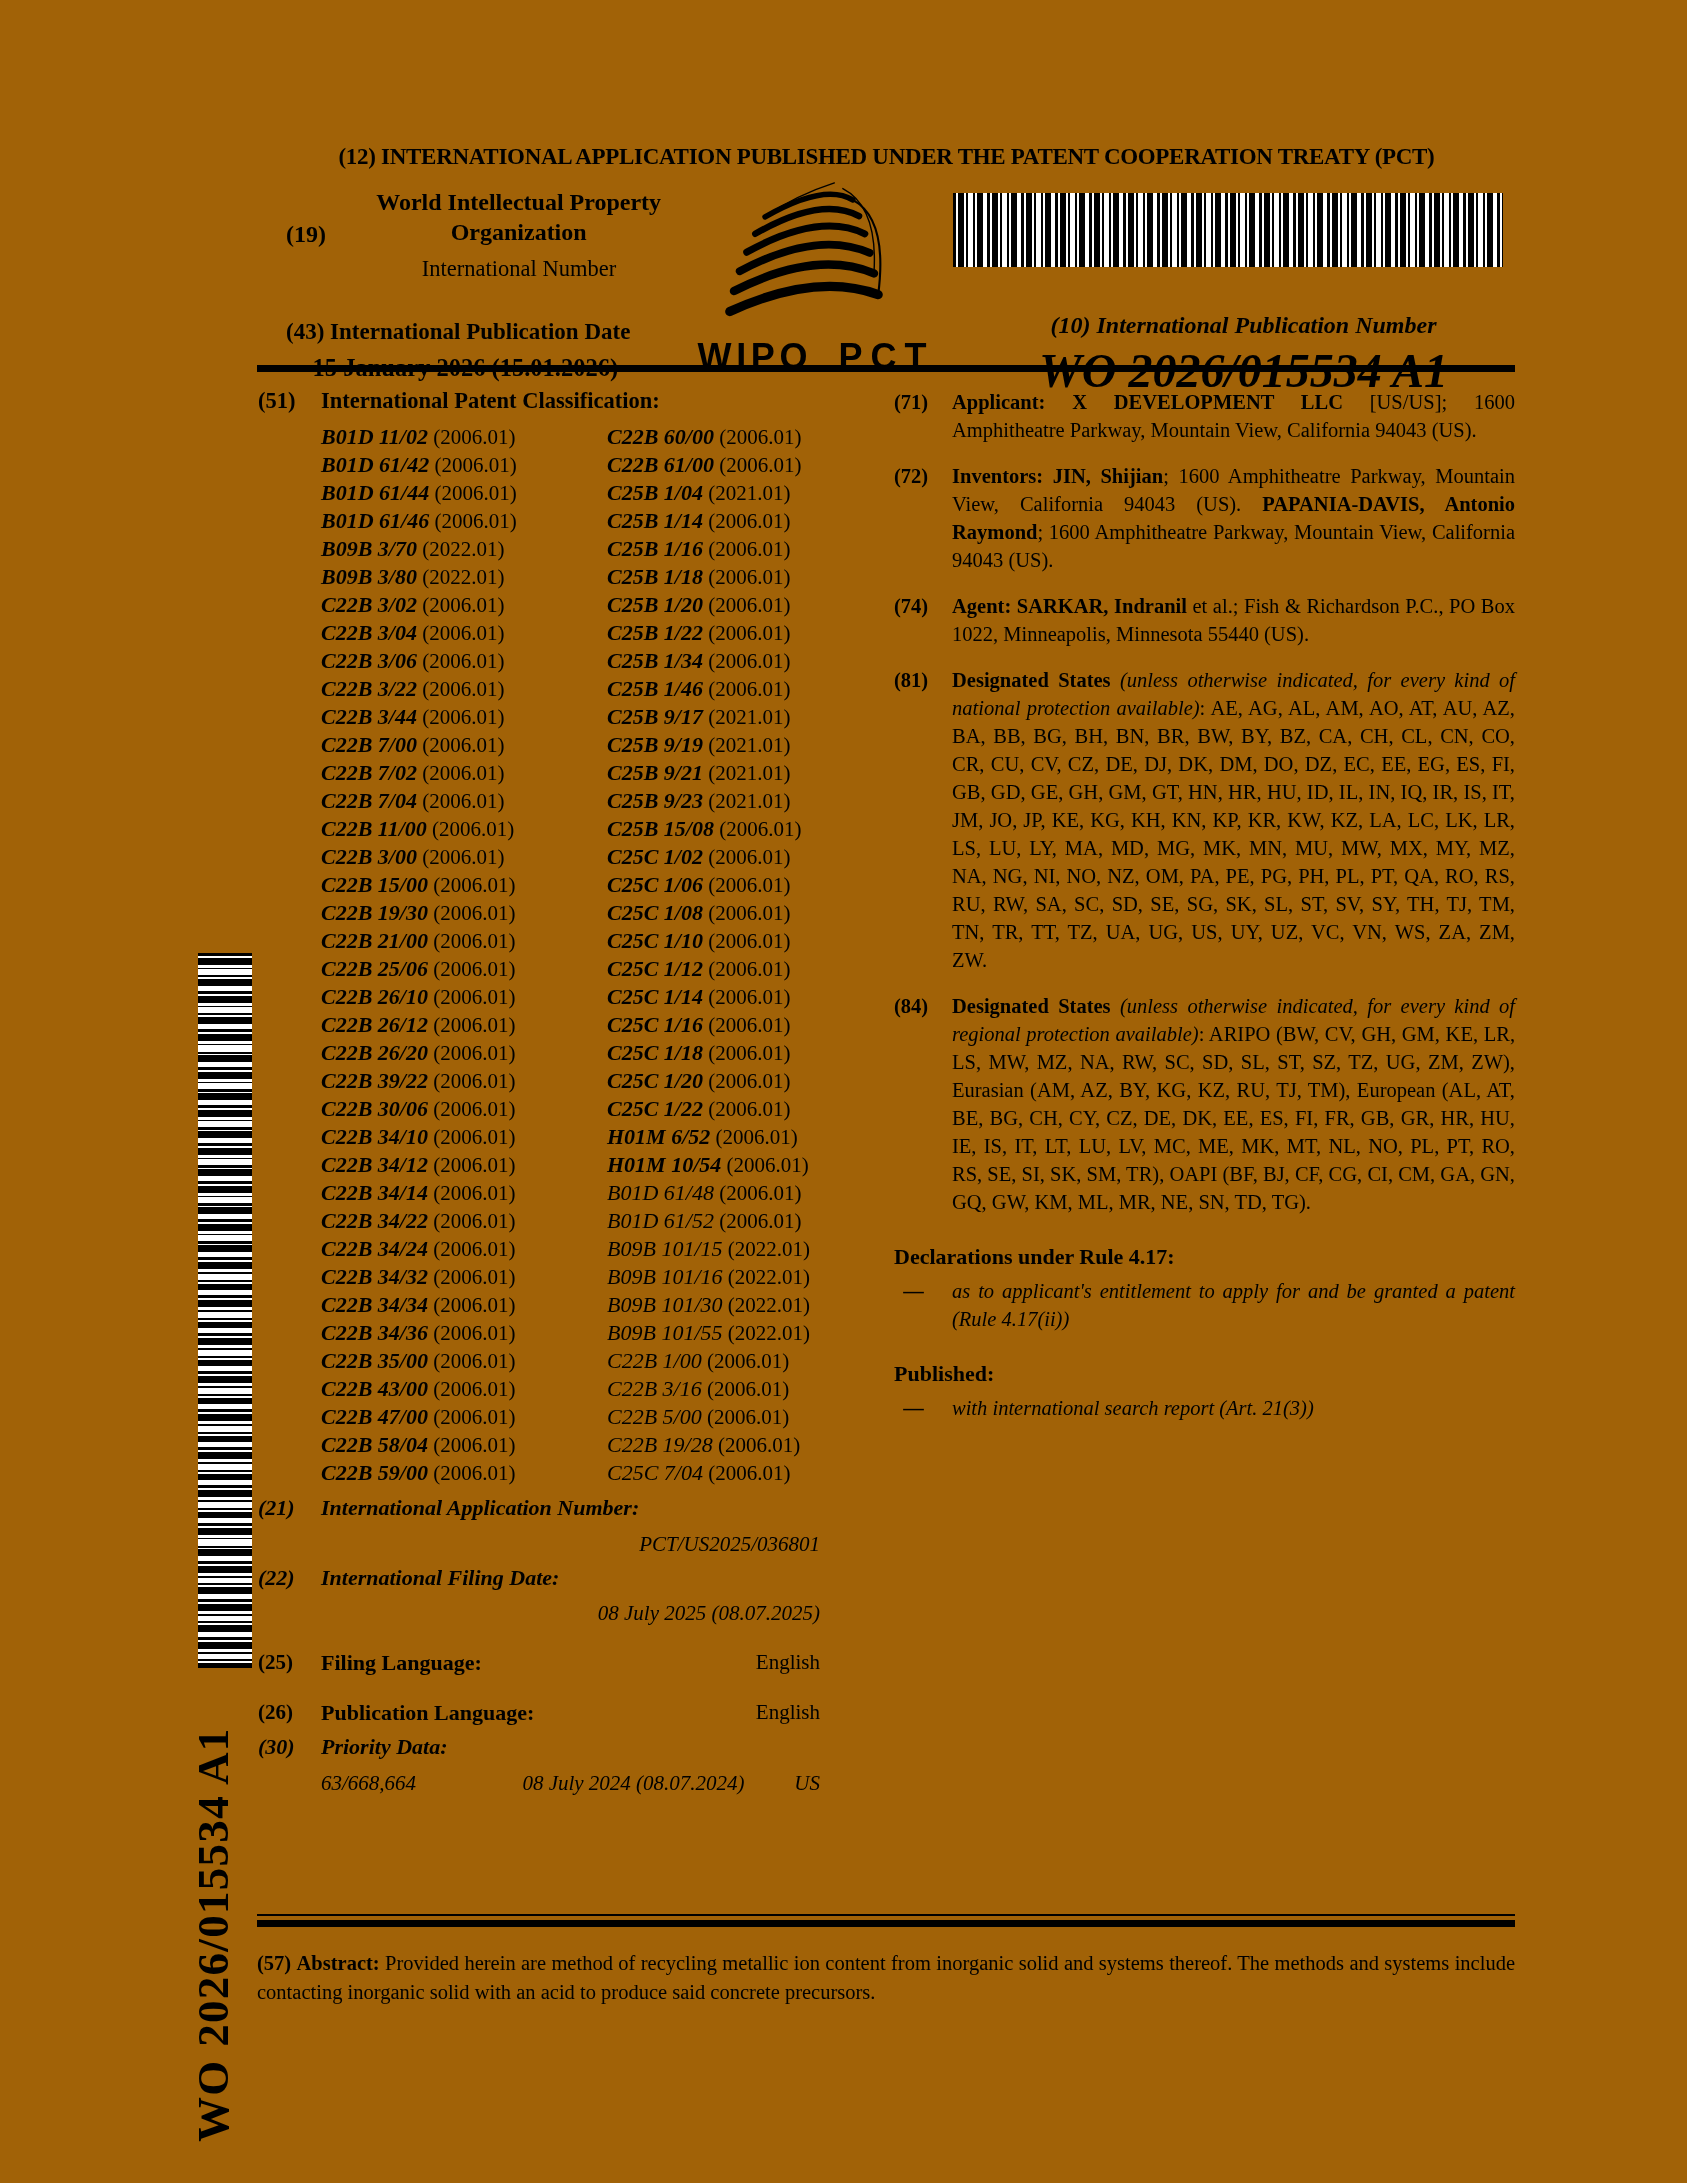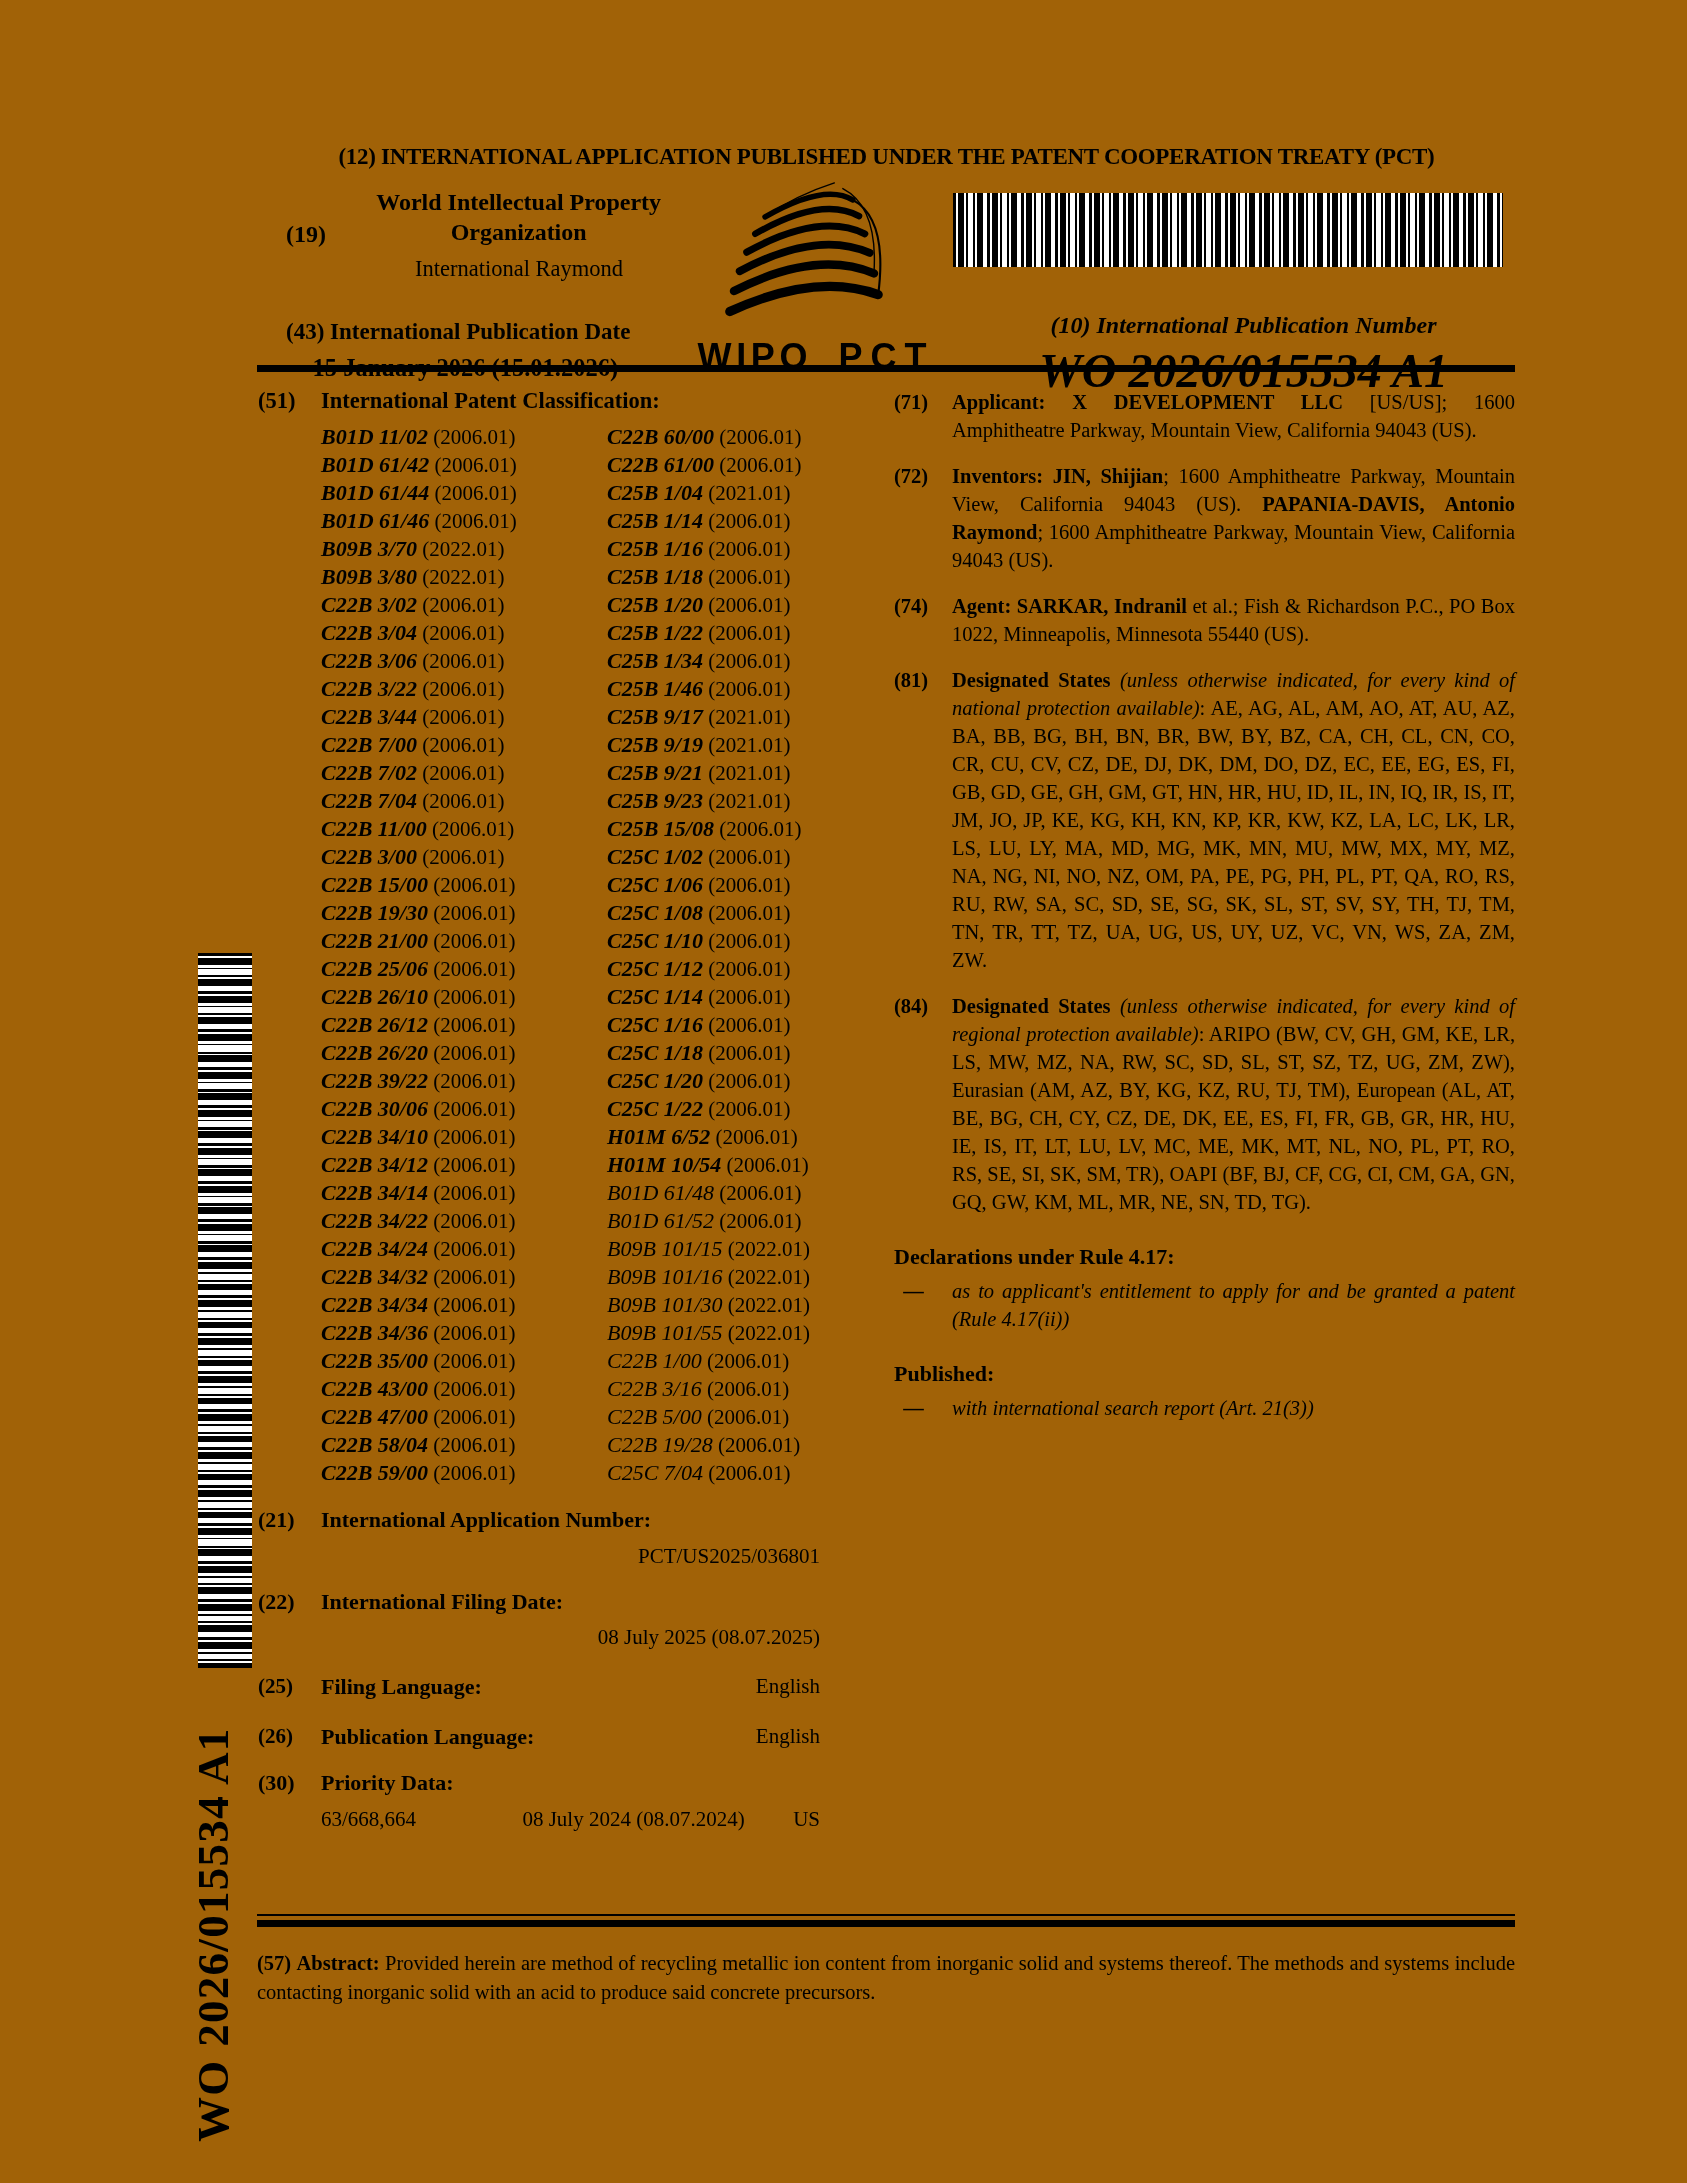--- a/index.html
+++ b/index.html
@@ -37,21 +37,21 @@
   
   .col-left{position:absolute;left:258px;top:388px;width:562px;font-size:21px;}
   .col-right{position:absolute;left:894px;top:388px;width:621px;font-size:20.5px;line-height:28px;}
   .f51{display:flex;font-weight:bold;font-size:22.5px;}
   .f51 .num51{flex:0 0 63px;}
   .ipc-grid{display:grid;grid-template-columns:286px 1fr;margin-left:63px;margin-top:9.3px;}
   .ipc-col .ipc-row{line-height:28px;white-space:nowrap;font-style:italic;}
   .ipc-code{font-weight:bold;font-size:22px;}
   .ipc-code.light{font-weight:normal;}
   .ipc-ver{font-style:normal;font-size:21px;}
-  .field{margin-top:20px;}
+  .field{margin-top:8px;font-style:italic;}
   .fl{display:flex;font-weight:bold;font-size:22px;}
   .fl .fnum{flex:0 0 63px;}
   .fv{text-align:right;margin-top:10.6px;font-size:21px;}
   .field-inline{display:flex;margin-top:24px;font-size:21px;}
   .field-inline .fnum{flex:0 0 63px;font-weight:bold;}
   .field-inline .flbl{flex:1;font-weight:bold;font-size:22px;}
   .field-inline .fival{text-align:right;}
   .prio-row{display:grid;grid-template-columns:179px 1fr 53px;margin-left:63px;margin-top:10.6px;font-size:21px;}
   .prio-date{text-align:center;}
   .prio-ctry{text-align:right;}
@@ -84,21 +84,21 @@
   <div class="line12">(12) INTERNATIONAL APPLICATION PUBLISHED UNDER THE PATENT COOPERATION TREATY (PCT)</div>
 
   <div class="header-left">
     <div class="h19">
       <span class="num19">(19)</span>
       <div class="h19text">
         <div>World Intellectual Property</div>
         <div>Organization</div>
       </div>
     </div>
-    <div class="bureau">International Raymond</div>
+    <div class="bureau">International Number</div>
     <div class="h43">
       <div>
         <span>(43)</span>
         <span>International Publication Date</span>
       </div>
       <div class="h43value">15 January 2026 (15.01.2026)</div>
     </div>
   </div>
 
   <div class="logo">

